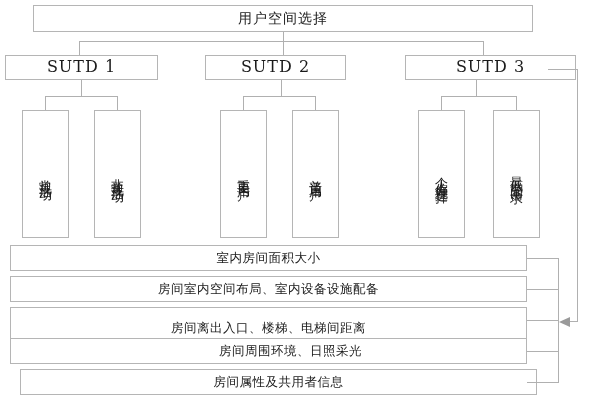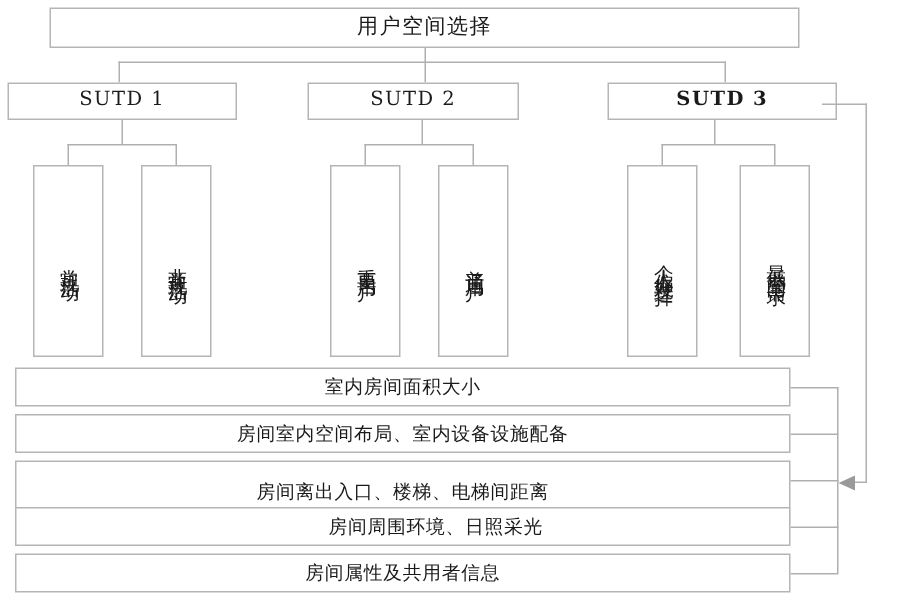--- a/index.html
+++ b/index.html
@@ -25,21 +25,21 @@
     justify-content: center;
     color: #1a1a1a;
     text-align: center;
     line-height: 1.15;
   }
   .box-title {
     font-size: 14px;
     letter-spacing: 1px;
   }
   .box-sutd {
-    font-size: 13px;
+    font-size: 16px;
     font-family: "DejaVu Serif", "Liberation Serif", serif;
     letter-spacing: 1px;
   }
   .box-vert {
     font-size: 13px;
     writing-mode: vertical-rl;
     text-orientation: upright;
     letter-spacing: 3px;
     line-height: 1;
     padding-top: 2px;
@@ -77,21 +77,21 @@
   <div class="ln ln-v" style="left:79px; top:41px; height:14px;"></div>
   <div class="ln ln-v" style="left:283px; top:41px; height:14px;"></div>
   <div class="ln ln-v" style="left:483px; top:41px; height:14px;"></div>
 
   <div class="box box-sutd" style="left:5px; top:55px; width:153px; height:25px;">
     <span>SUTD 1</span>
   </div>
   <div class="box box-sutd" style="left:205px; top:55px; width:141px; height:25px;">
     <span>SUTD 2</span>
   </div>
-  <div class="box box-sutd" style="left:405px; top:55px; width:153px; height:25px;font-weight:bold;">
+  <div class="box box-sutd" style="left:405px; top:55px; width:171px; height:25px;">
     <span>SUTD 3</span>
   </div>
 
   <div class="ln ln-v" style="left:81px; top:80px; height:16px;"></div>
   <div class="ln ln-h" style="left:45px; top:96px; width:73px;"></div>
   <div class="ln ln-v" style="left:45px; top:96px; height:14px;"></div>
   <div class="ln ln-v" style="left:117px; top:96px; height:14px;"></div>
 
   <div class="ln ln-v" style="left:281px; top:80px; height:16px;"></div>
   <div class="ln ln-h" style="left:243px; top:96px; width:73px;"></div>
@@ -129,21 +129,21 @@
   </div>
   <div class="box box-attr" style="left:10px; top:276px; width:517px; height:26px;text-align:center;">
     <span>房间室内空间布局、室内设备设施配备</span>
   </div>
   <div class="box box-attr" style="left:10px; top:307px; width:517px; height:42px;">
     <span>房间离出入口、楼梯、电梯间距离</span>
   </div>
   <div class="box box-attr" style="left:10px; top:338px; width:517px; height:26px;padding-left:44px;">
     <span>房间周围环境、日照采光</span>
   </div>
-  <div class="box box-attr" style="left:10px; top:369px; width:517px; height:26px;text-align:center;">
+  <div class="box box-attr" style="left:20px; top:369px; width:517px; height:26px;text-align:center;">
     <span>房间属性及共用者信息</span>
   </div>
 
   <div class="ln ln-h" style="left:548px; top:69px; width:30px;"></div>
   <div class="ln ln-v" style="left:577px; top:69px; height:253px;"></div>
   <div class="ln ln-h" style="left:570px; top:321px; width:8px;"></div>
   <div class="arrow-left" style="left:559px; top:317px;"></div>
 
   <div class="ln ln-v" style="left:558px; top:258px; height:124px;"></div>
   <div class="ln ln-h" style="left:527px; top:258px; width:32px;"></div>

